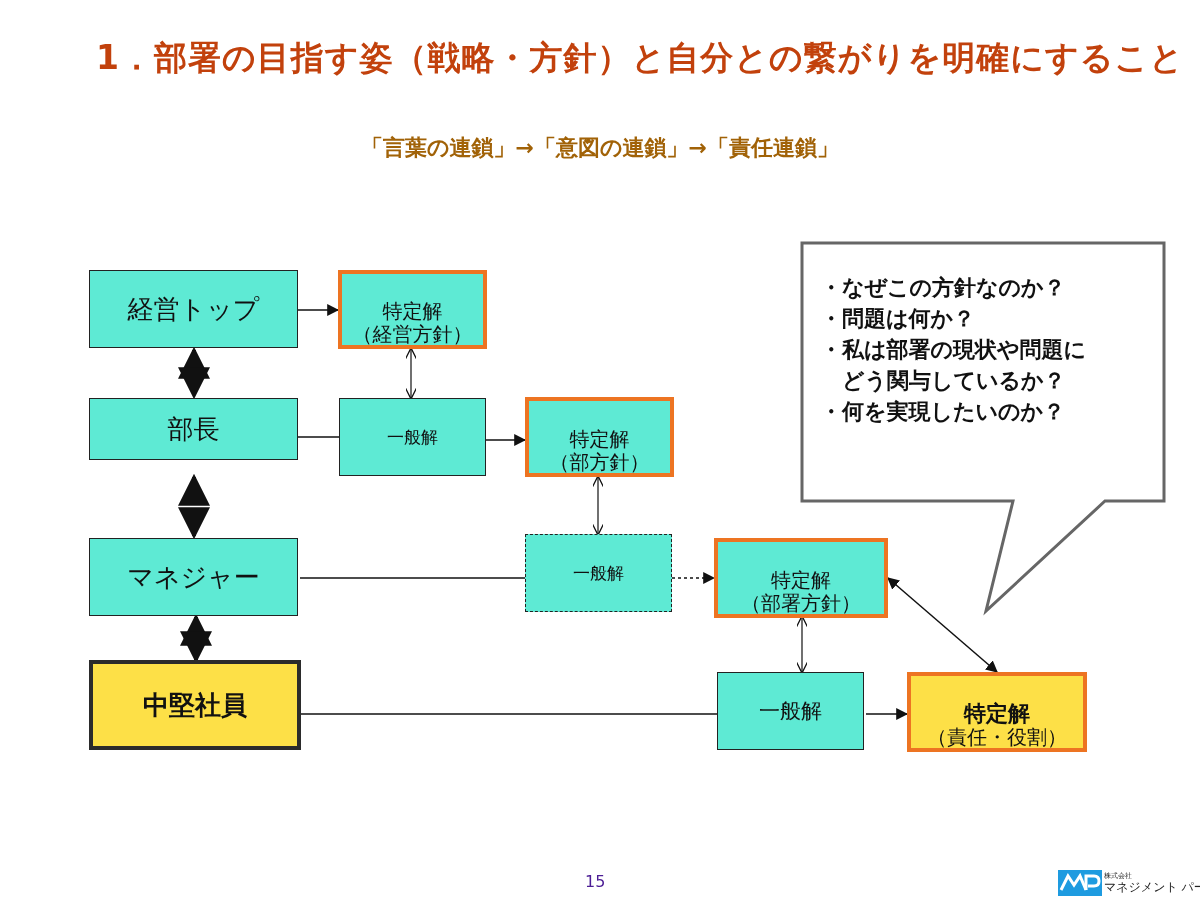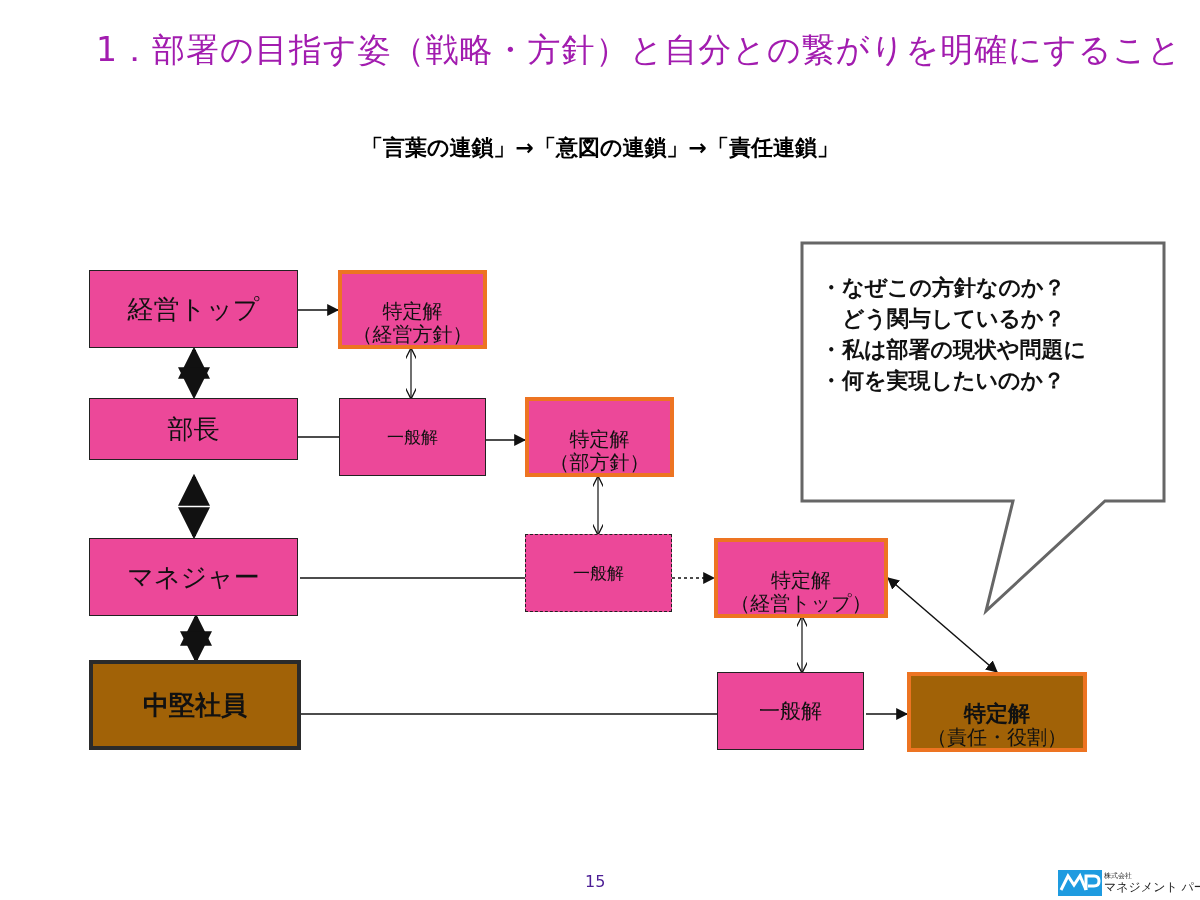--- a/index.html
+++ b/index.html
@@ -1,27 +1,27 @@
 <!DOCTYPE html>
 <html><head>
 <meta charset="utf-8">
 <style>
   html, body { margin:0; padding:0; background:#ffffff; }
   body { width:1200px; height:900px; position:relative; overflow:hidden;
          font-family:"DejaVu Sans", sans-serif; color:#111; }
-  .title { position:absolute; left:96px; top:28px; width:1090px; font-size:33px; font-weight:normal;
-           color:#a21caf; letter-spacing:1px; white-space:nowrap; }
+  .title { position:absolute; left:96px; top:36px; width:1090px; font-size:33px; font-weight:bold;
+           color:#c2410c; letter-spacing:1px; white-space:nowrap; }
   .subtitle { position:absolute; left:0; width:1200px; top:133px; text-align:center; font-size:22px;
-              font-weight:bold; color:#000000; white-space:nowrap; }
-  .box { position:absolute; box-sizing:border-box; background:#ec4899; border:1.5px solid #222;
+              font-weight:bold; color:#a16207; white-space:nowrap; }
+  .box { position:absolute; box-sizing:border-box; background:#5eead4; border:1.5px solid #222;
          display:flex; flex-direction:column; align-items:center; justify-content:center; text-align:center; }
   .box.role { font-size:26px; }
   .box.orange { border:4px solid #ed7422;justify-content:flex-end; }
   .box.dashed { border:1.5px dashed #222; }
-  .box.blue { background:#a16207;font-family:Liberation Serif, serif; }
+  .box.blue { background:#fde047;font-family:Liberation Serif, serif; }
   .box.strong { border:4px solid #2b2b2b; font-weight:bold; }
   .box .l1 { font-size:20px; line-height:24px; }
   .box .l2 { font-size:20px; line-height:22px; }
   .box .gen { font-size:17px; }
   .box .gen-big { font-size:21px; }
   .bold { font-weight:bold; }
   svg.lines { position:absolute; left:0; top:0; width:1200px; height:900px; pointer-events:none; }
   .bubble-text { position:absolute; left:820px; top:272px; font-size:22px; font-weight:bold; line-height:31px; color:#111; }
   .bubble-text div { white-space:nowrap; }
   .page-num { position:absolute; left:585px; top:872px; font-size:16px; color:#4c1d95; }
@@ -91,34 +91,35 @@
 </div>
 <div class="box orange" style="left:525px;top:397px;width:149px;height:80px;">
   <span class="l1">特定解</span>
   <span class="l2">（部方針）</span>
 </div>
 <div class="box dashed" style="left:525px;top:534px;width:147px;height:78px;">
   <span class="gen">一般解</span>
 </div>
 <div class="box orange" style="left:714px;top:538px;width:174px;height:80px;">
   <span class="l1">特定解</span>
-  <span class="l2">（経営トップ）</span>
+  <span class="l2">（部署方針）</span>
 </div>
 <div class="box" style="left:717px;top:672px;width:147px;height:78px;">
   <span class="gen-big">一般解</span>
 </div>
 <div class="box orange blue" style="left:907px;top:672px;width:180px;height:80px;">
   <span class="l1 bold" style="font-size:22px;">特定解</span>
   <span class="l2">（責任・役割）</span>
 </div>
 
 <div class="bubble-text">
   <div>・なぜこの方針なのか？</div>
+  <div>・問題は何か？</div>
+  <div>・私は部署の現状や問題に</div>
   <div>　どう関与しているか？</div>
-  <div>・私は部署の現状や問題に</div>
   <div>・何を実現したいのか？</div>
 </div>
 
 <div class="page-num">15</div>
 <div class="logo">
   <div class="logo-mark">
     <svg width="44" height="26" viewBox="0 0 44 26">
       <path d="M3,20 L10,6 L16,15 L22,6 L28,20" fill="none" stroke="#fff" stroke-width="3"></path>
       <path d="M28,20 L28,6 L36,6 Q41,6 41,11 Q41,16 36,16 L30,16" fill="none" stroke="#fff" stroke-width="3"></path>
     </svg>

